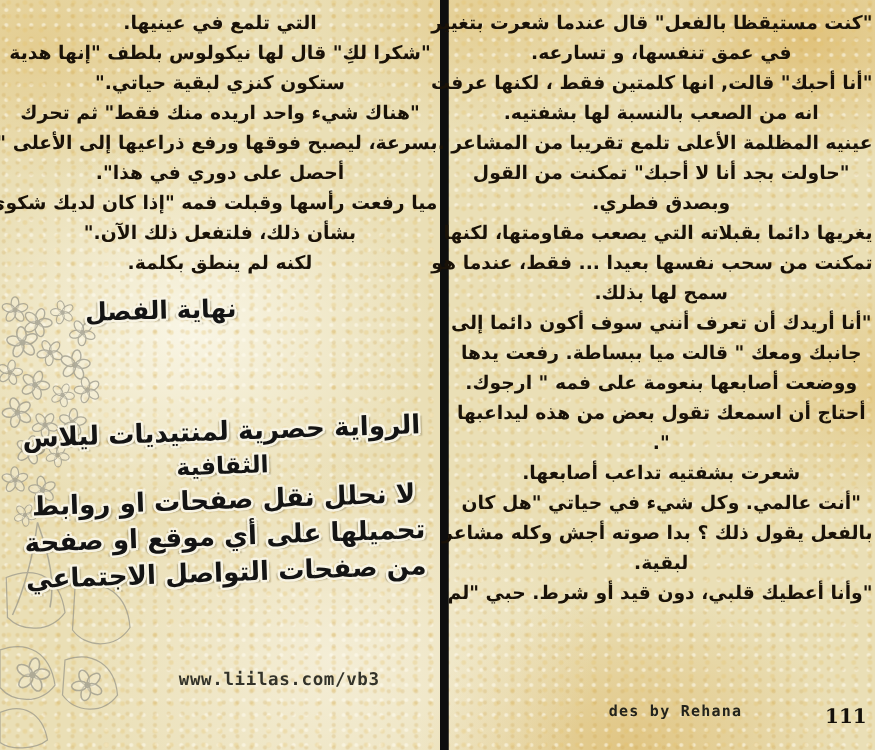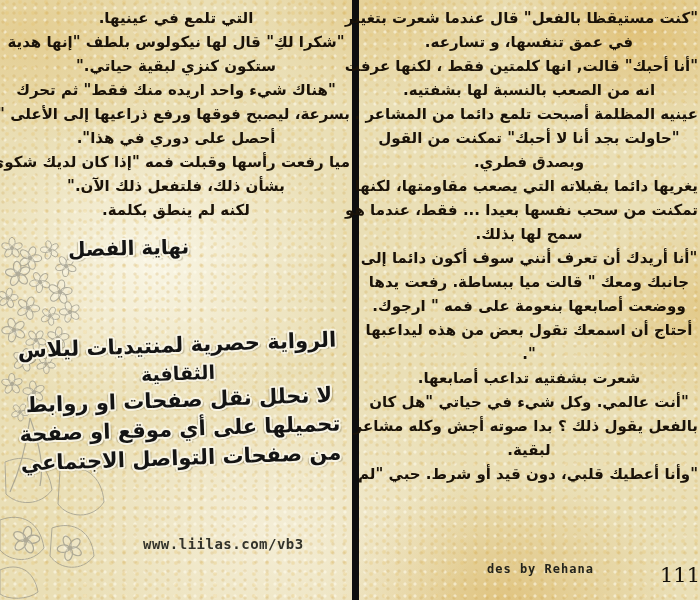--- a/index.html
+++ b/index.html
@@ -84,21 +84,21 @@
   }
   .footer-credit{
     position:absolute; left:487px; top:562px;
     font-family:"DejaVu Sans Mono", monospace;
     font-weight:bold; font-size:12px; letter-spacing:1px;
     color:#23231c;
   }
   .footer-page{
     position:absolute; left:660px; top:563px;
     font-family:"DejaVu Serif", serif;
-    font-size:21px; color:#14100a;
+    font-size:16px; color:#14100a;font-weight:bold;
   }
 </style>
 </head>
 <body>
 
 <div class="page">
 
   <svg class="floral" width="150" height="600" viewBox="0 0 150 600" aria-hidden="true">
     <defs>
       <g id="flower" stroke-width="1" fill="rgba(250,246,232,0.35)">
@@ -142,21 +142,21 @@
     </g>
   </svg>
 
   <div class="divider"></div>
 
   <div class="col col-right">
     <div class="ln">"كنت مستيقظا بالفعل" قال عندما شعرت بتغيير</div>
     <div class="ln">في عمق تنفسها، و تسارعه.</div>
     <div class="ln">"أنا أحبك" قالت, انها كلمتين فقط ، لكنها عرفت</div>
     <div class="ln">انه من الصعب بالنسبة لها بشفتيه.</div>
-    <div class="ln">عينيه المظلمة أصبحت تلمع دائما من المشاعر .</div>
+    <div class="ln">عينيه المظلمة الأعلى تلمع تقريبا من المشاعر .</div>
     <div class="ln">"حاولت بجد أنا لا أحبك" تمكنت من القول</div>
     <div class="ln">وبصدق فطري.</div>
     <div class="ln">يغريها دائما بقبلاته التي يصعب مقاومتها، لكنها</div>
     <div class="ln">تمكنت من سحب نفسها بعيدا ... فقط، عندما هو</div>
     <div class="ln">سمح لها بذلك.</div>
     <div class="ln">"أنا أريدك أن تعرف أنني سوف أكون دائما إلى</div>
     <div class="ln">جانبك ومعك " قالت ميا ببساطة. رفعت يدها</div>
     <div class="ln">ووضعت أصابعها بنعومة على فمه " ارجوك.</div>
     <div class="ln">أحتاج أن اسمعك تقول بعض من هذه ليداعبها</div>
     <div class="ln">".</div>

